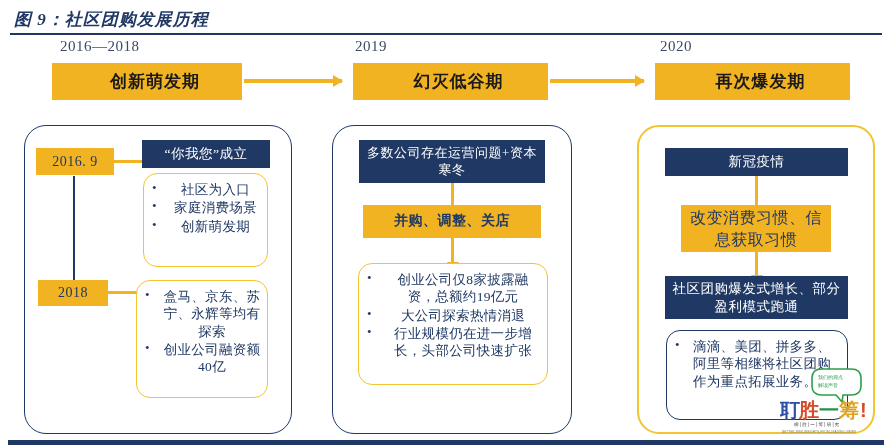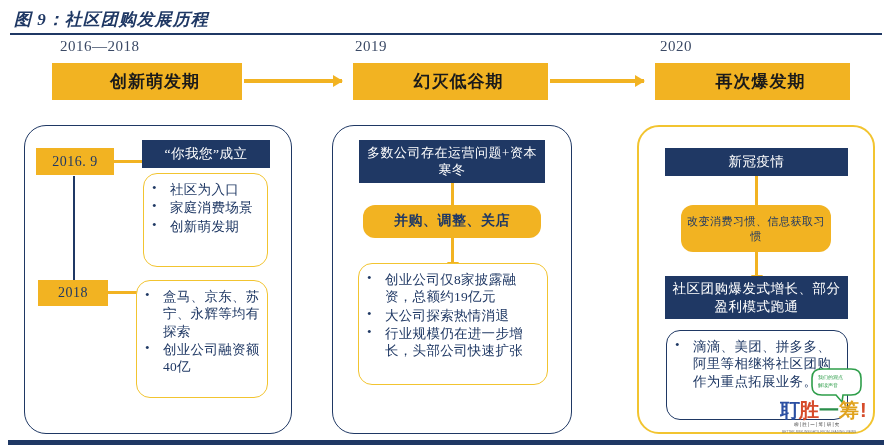--- a/index.html
+++ b/index.html
@@ -62,35 +62,35 @@
   .navy-block {
     position: absolute; background: #1F3864; color: #ffffff;
     display: flex; align-items: center; justify-content: center;
     text-align: center; font-size: 13px; line-height: 1.3;
     letter-spacing: .5px; padding: 2px 4px;
   }
   .gold-block {
     position: absolute; background: #F2B322; color: #1F3864;
     display: flex; align-items: center; justify-content: center;
     text-align: center; font-size: 13px; line-height: 1.35;
-    font-weight: bold; letter-spacing: .5px; padding: 8px 4px; border-radius: 12px;
+    font-weight: bold; letter-spacing: .5px; padding: 8px 4px;
   }
   .tag-gold {
     position: absolute; background: #F2B322; color: #1F3864;
     display: flex; align-items: center; justify-content: center;
     font-size: 14px; letter-spacing: .5px;
     font-family: "Liberation Serif", serif;
   }
 
   
   .bullet-box {
     position: absolute; border-radius: 14px; background: #fff;
     padding: 7px 6px 7px 4px;
   }
-  .bb-gold { border: 1.6px solid #F2C430; }
+  .bb-gold { border: 1.6px solid #F2C430; text-align: center; }
   .bb-navy { border: 1.6px solid #1F3864; }
   .bullet-box ul { list-style: none; }
   .bullet-box li {
     position: relative; color: #1F3864; font-size: 13.5px;
     line-height: 1.28; padding-left: 18px; margin-bottom: 1px;
     letter-spacing: .3px;
   }
   .bullet-box li::before {
     content: "\2022"; position: absolute; left: 4px; top: -1px;
     color: #1F3864; font-size: 13px;
@@ -183,21 +183,21 @@
       <li>行业规模仍在进一步增长，头部公司快速扩张</li>
     </ul>
   </div>
 
   <div class="col-box col-gold" style="left:637px;top:125px;width:238px;height:309px;"></div>
 
   <div class="navy-block" style="left:665px;top:148px;width:183px;height:28px;font-size:13.5px;">新冠疫情</div>
 
   <div class="vline gold" style="left:755px;top:176px;height:31px;"></div>
 
-  <div class="gold-block" style="left:681px;top:205px;width:150px;height:47px;font-size:11px;font-weight:normal;">改变消费习惯、信息获取习惯</div>
+  <div class="gold-block" style="left:681px;top:205px;width:150px;height:47px;font-size:16px;font-weight:normal;">改变消费习惯、信息获取习惯</div>
 
   <div class="vline gold arrow-down-gold" style="left:755px;top:252px;height:24px;"></div>
 
   <div class="navy-block" style="left:665px;top:276px;width:183px;height:43px;font-size:13.5px;">社区团购爆发式增长、部分盈利模式跑通</div>
 
   <div class="bullet-box bb-navy indent" style="left:666px;top:330px;width:182px;height:90px;">
     <ul>
       <li>滴滴、美团、拼多多、阿里等相继将社区团购作为重点拓展业务。</li>
     </ul>
   </div>

